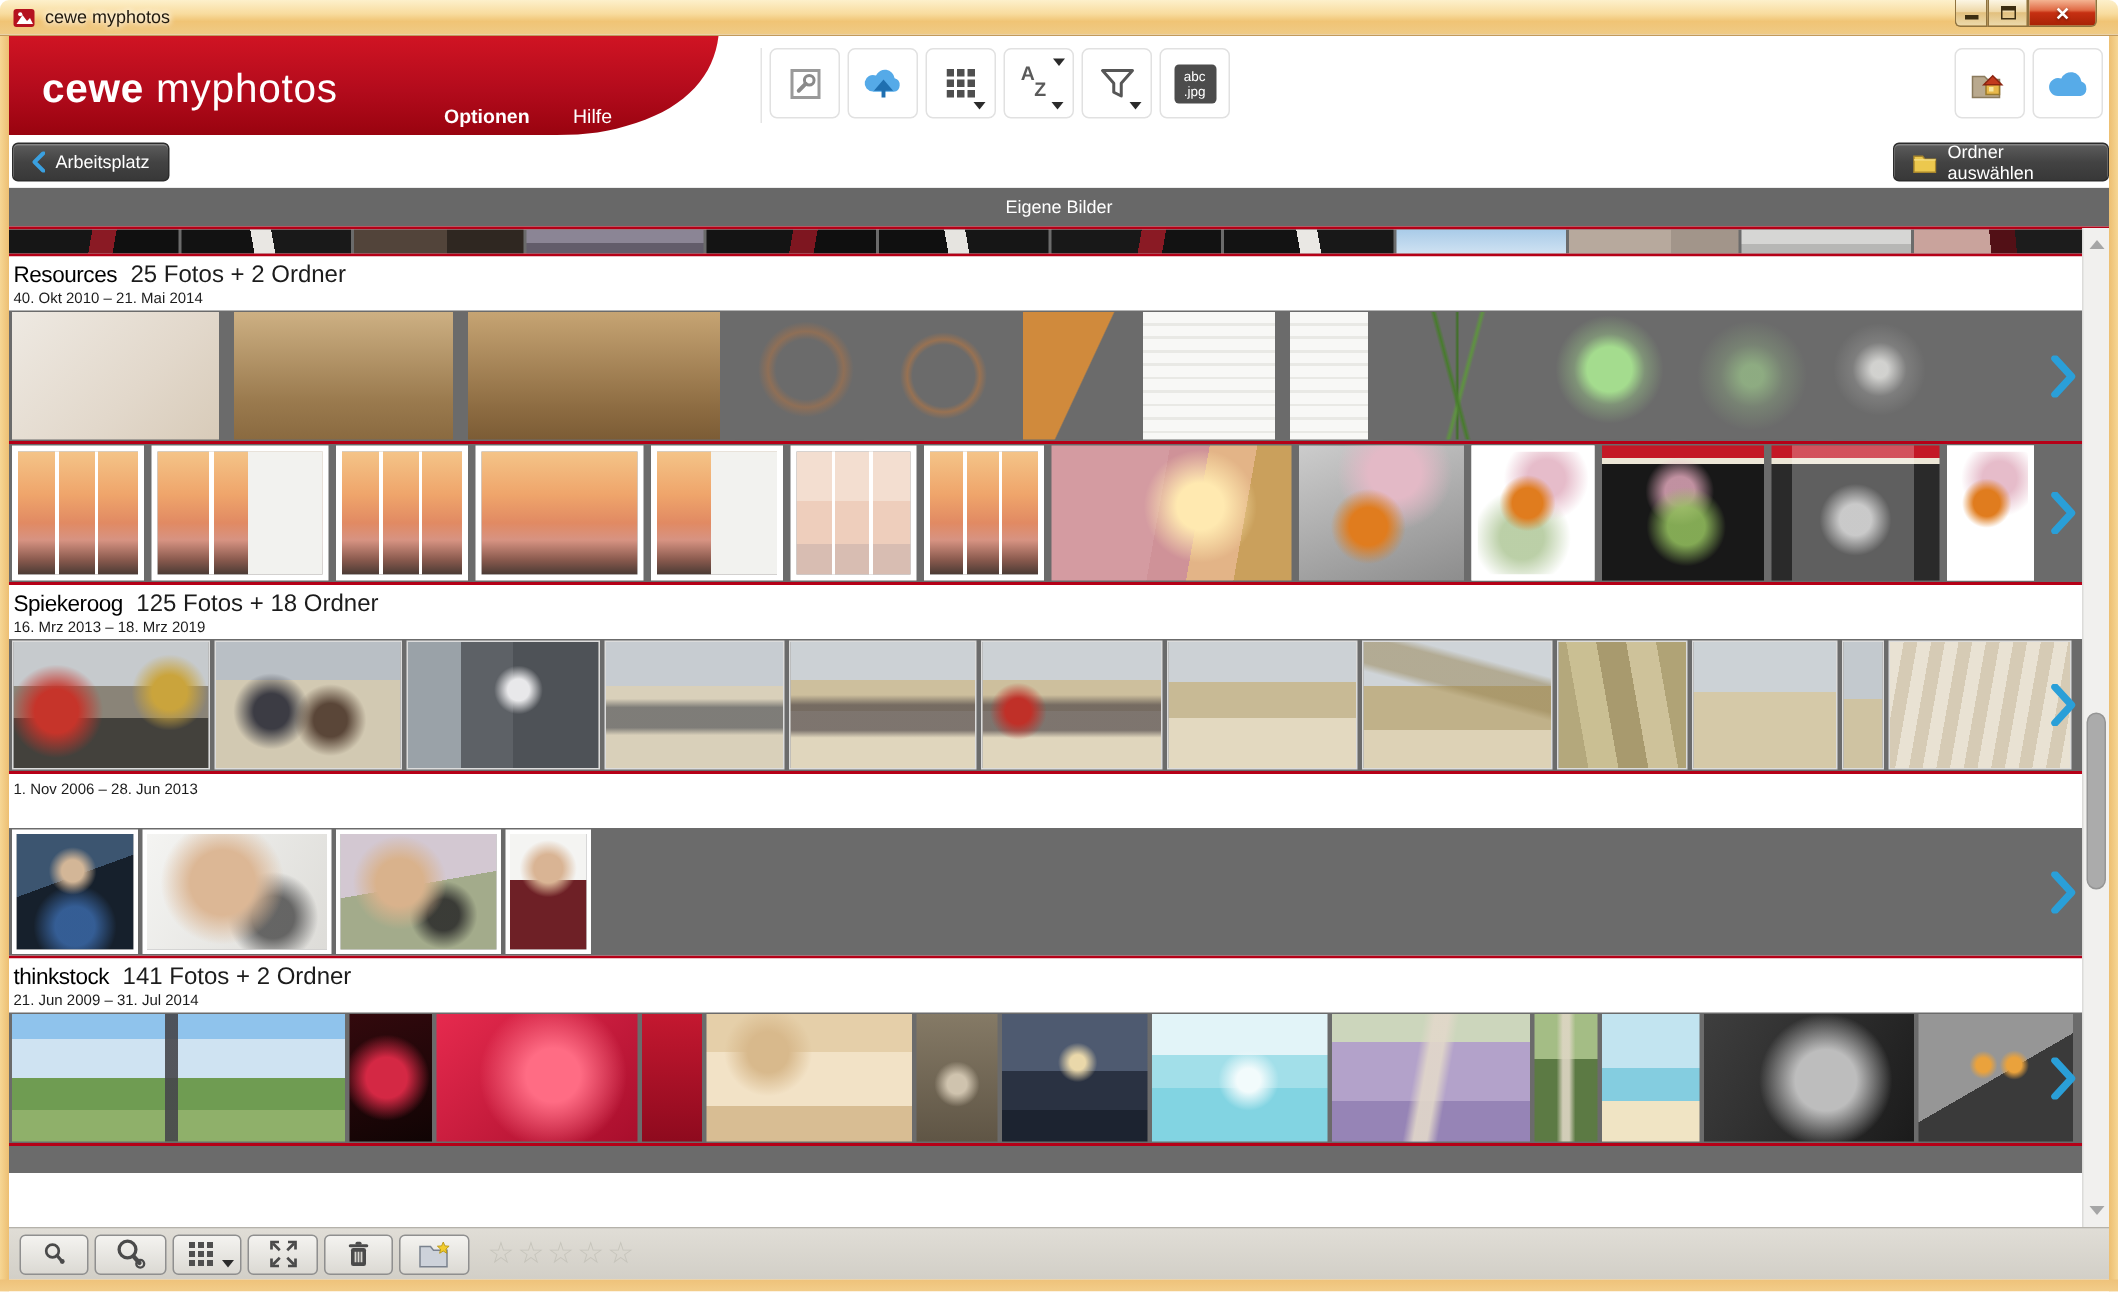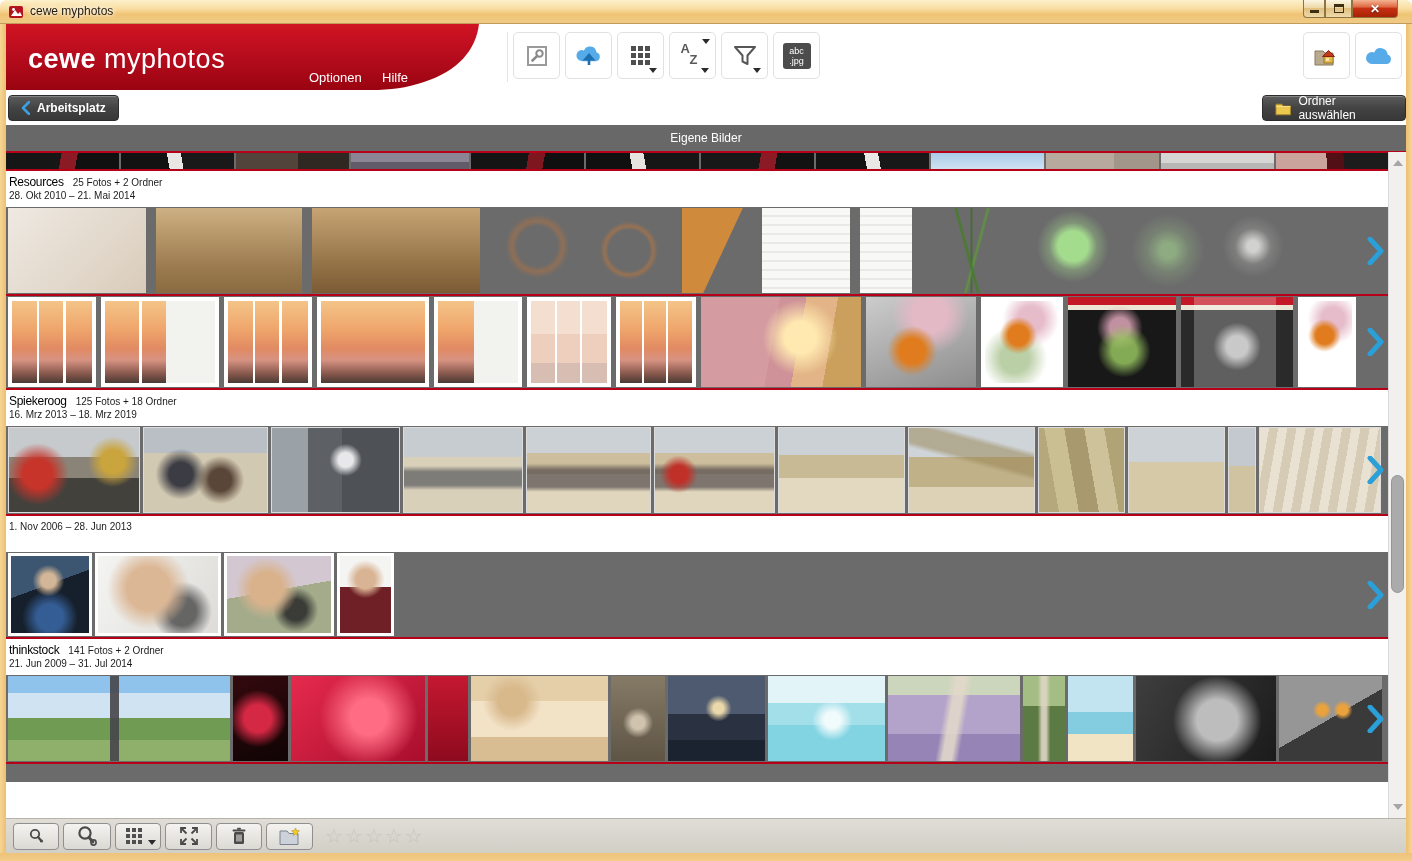--- a/index.html
+++ b/index.html
@@ -24,53 +24,53 @@
   .edge-left { left:0; top:24px; width:6px; height:837px; }
   .edge-right { left:1406px; top:24px; width:6px; height:837px; background:linear-gradient(90deg,#edbf72,#f6d694); }
   .edge-bottom { left:0; top:853px; width:1412px; height:8px; background:linear-gradient(180deg,#eec27a,#f3cd8a); }
 
   
   .header { position:absolute; left:6px; top:24px; width:1400px; height:66px; background:#fff; z-index:10; }
   .banner-svg { position:absolute; left:0; top:0; }
   .logo { position:absolute; left:22px; top:20px; color:#fff; font-size:27px; letter-spacing:.5px; white-space:nowrap; }
   .logo b { font-weight:700; } .logo span { font-weight:400; }
   .menu-item { position:absolute; top:46px; color:#fff; font-size:13px; cursor:default; }
-  .menu-optionen { left:303px; } .menu-hilfe { left:376px; }
+  .menu-optionen { left:290px;font-weight:bold; } .menu-hilfe { left:376px; }
 
   .tb-sep { position:absolute; left:501px; top:8px; width:1px; height:50px; background:#e4e4e4; }
   .tb-group { position:absolute; top:8px; display:flex; gap:5px; }
   .tb-left { left:507px; } .tb-right { left:1297px; }
   .tb-btn { position:relative; width:47px; height:47px; border:1px solid #e1e1e1; border-radius:5px; background:#fff;
     display:flex; align-items:center; justify-content:center; }
   .dd { position:absolute; right:6px; bottom:5px; width:0; height:0;
     border-left:4px solid transparent; border-right:4px solid transparent; border-top:5px solid #2b2b2b; }
   .dd-top { right:5px; top:6px; bottom:auto; }
   .az-wrap { position:relative; width:24px; height:26px; }
   .az-a { position:absolute; left:0; top:-2px; font-size:13px; font-weight:bold; color:#5a5a5a; }
   .az-z { position:absolute; left:9px; top:9px; font-size:13px; font-weight:bold; color:#5a5a5a; }
   .rename-badge { width:28px; height:26px; background:#4c4c4c; border-radius:3px; color:#fff;
     font-size:9px; line-height:1.2; text-align:center; padding-top:3px; }
 
   
   .subheader { position:absolute; left:6px; top:90px; width:1400px; height:35px; background:#fff; z-index:10; }
   .dark-btn { position:absolute; top:5px; height:26px; display:flex; align-items:center; gap:7px;
     padding:0 12px; border-radius:4px; border:1px solid #2c2c2c; color:#fff; font-size:12px;
     background:linear-gradient(180deg,#5d5d5d,#434343 50%,#383838); box-shadow:inset 0 1px 0 rgba(255,255,255,.25); }
-  .btn-back { left:2px;font-weight:bold; } .btn-folder { left:1256px; }
+  .btn-back { left:2px; } .btn-folder { left:1256px; }
 
   
   .content { position:absolute; left:6px; top:125px; width:1400px; height:693px; background:#fff; overflow:hidden; z-index:5; }
   .collection-bar { height:26px; background:#686868; color:#fff; font-size:12px; display:flex; align-items:center; justify-content:center; }
   .redline { height:2px; background:#b50017; }
   .strip { height:16px; background:#6b6b6b; display:flex; gap:2px; overflow:hidden; }
   .strip .thumb { height:16px; flex:none; }
   .sec-head { height:36px; background:#fff; padding:4px 0 0 3px; }
   .sec-line1 { display:flex; align-items:baseline; gap:9px; }
-  .sec-name { font-size:12px; color:#000; letter-spacing:-.3px; }
-  .sec-count { font-size:10px; color:#1c1c1c; }
+  .sec-name { font-size:15px; color:#000; letter-spacing:-.3px; }
+  .sec-count { font-size:16px; color:#1c1c1c; }
   .sec-dates { font-size:10px; color:#1c1c1c; margin-top:1px; }
   .photo-row { position:relative; background:#6b6b6b; display:flex; align-items:center; padding-left:2px; overflow:hidden; }
   .thumb { flex:none; }
   .chevron { position:absolute; right:22px; top:50%; transform:translateY(-50%); }
   .filler { height:18px; background:#6b6b6b; }
 
   
   .scrollbar { position:absolute; left:1388px; top:152px; width:18px; height:666px; background:#f1f0ee; border-left:1px solid #dcdbd9; z-index:20; }
   .sb-arrow { position:absolute; left:4px; width:0; height:0; border-left:5px solid transparent; border-right:5px solid transparent; }
   .sb-up { top:8px; border-bottom:6px solid #a6a6a6; }
@@ -238,21 +238,21 @@
         <div class="thumb" style="width: 113px; background: linear-gradient(rgb(214, 214, 212) 0px, rgb(214, 214, 212) 60%, rgb(183, 183, 181) 60%);"></div>
         <div class="thumb" style="width: 113px; background: linear-gradient(85deg, rgb(201, 163, 156) 0px, rgb(201, 163, 156) 45%, rgb(82, 16, 22) 45%, rgb(82, 16, 22) 60%, rgb(28, 28, 28) 60%);"></div>
       </div>
     <div class="redline"></div>
     <div id="sections">
         <div class="sec-head">
           <div class="sec-line1">
             <span class="sec-name">Resources</span>
             <span class="sec-count">25 Fotos + 2 Ordner</span>
           </div>
-          <div class="sec-dates">28. Okt 2010 – 21. Mai 2014</div>
+          <div class="sec-dates">40. Okt 2010 – 21. Mai 2014</div>
         </div>
         <div class="photo-row" style="height: 87px; gap: 10px;">
           <div class="thumb" style="width: 138px; height: 85px; background: linear-gradient(135deg, rgb(238, 233, 226) 0%, rgb(226, 216, 203) 60%, rgb(216, 203, 185) 100%);"></div>
           <div class="thumb" style="width: 146px; height: 85px; background: linear-gradient(rgb(205, 176, 131), rgb(154, 122, 78) 70%, rgb(138, 106, 64));"></div>
           <div class="thumb" style="width: 168px; height: 85px; background: linear-gradient(rgb(198, 164, 115), rgb(141, 108, 66) 75%, rgb(124, 92, 53));"></div>
           <div class="thumb" style="width: 86px; height: 85px; background: radial-gradient(circle at 55% 45%, rgba(186, 116, 62, 0) 30%, rgba(186, 116, 62, 0.45) 38%, rgba(186, 116, 62, 0) 48%), rgb(107, 107, 107);"></div>
           <div class="thumb" style="width: 86px; height: 85px; background: radial-gradient(circle, rgba(0, 0, 0, 0) 34%, rgba(196, 120, 58, 0.5) 40%, rgba(0, 0, 0, 0) 48%), rgb(107, 107, 107);"></div>
           <div class="thumb" style="width: 70px; height: 85px; background: linear-gradient(115deg, rgb(208, 138, 60) 0px, rgb(208, 138, 60) 55%, rgba(208, 138, 60, 0) 56%), rgb(107, 107, 107);"></div>
           <div class="thumb" style="width: 88px; height: 85px; background: repeating-linear-gradient(rgb(248, 248, 246) 0px, rgb(248, 248, 246) 7px, rgb(233, 233, 229) 7px, rgb(233, 233, 229) 9px);"></div>
           <div class="thumb" style="width: 52px; height: 85px; background: repeating-linear-gradient(rgb(248, 248, 246) 0px, rgb(248, 248, 246) 7px, rgb(233, 233, 229) 7px, rgb(233, 233, 229) 9px);"></div>

